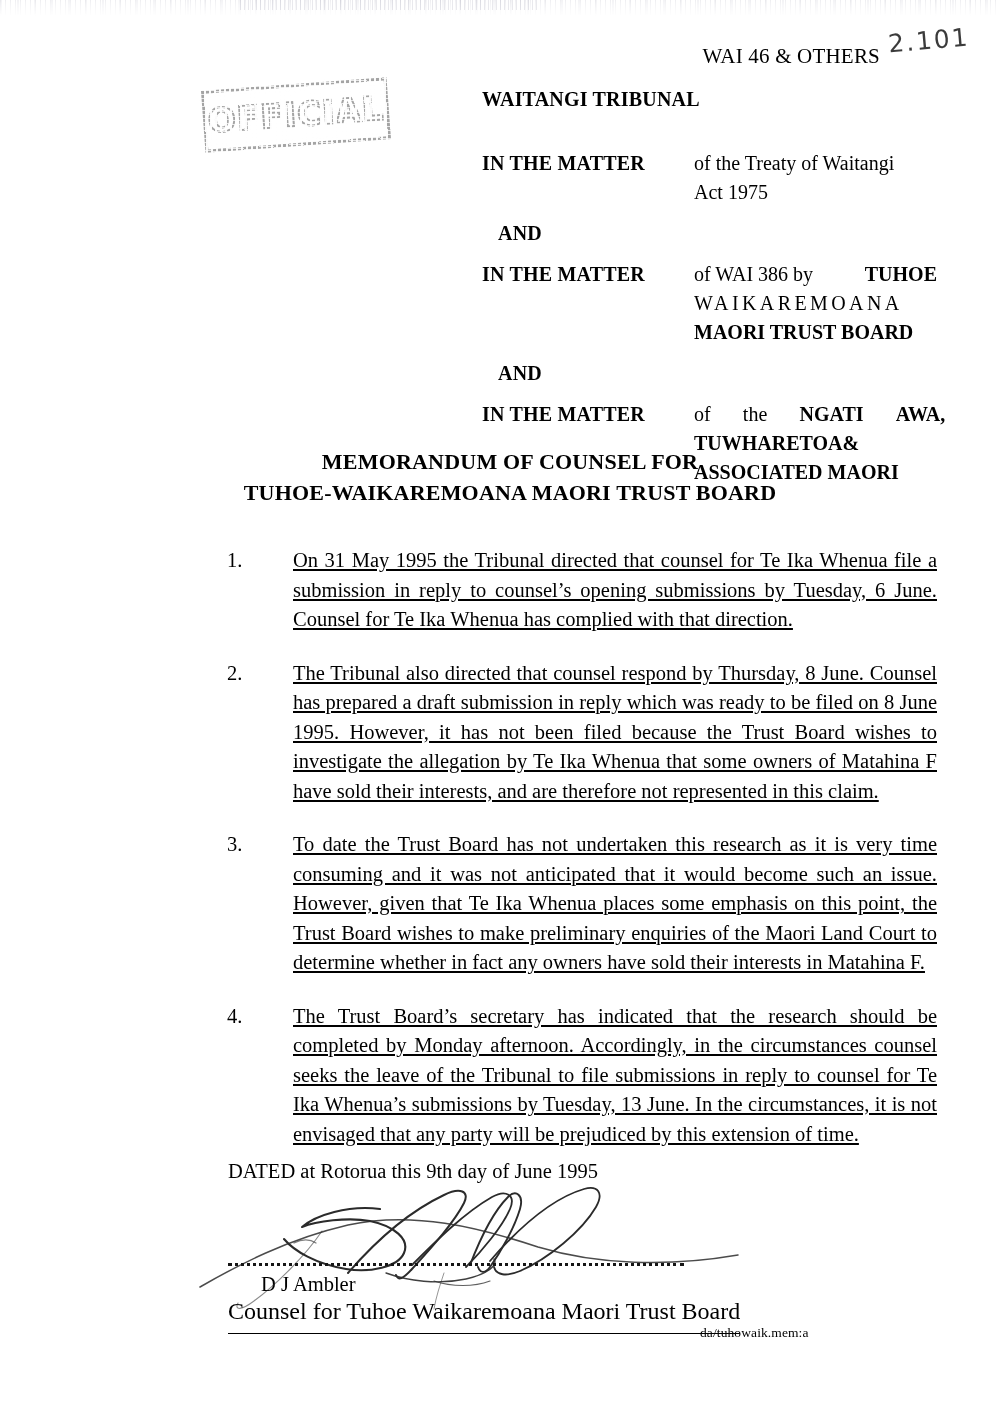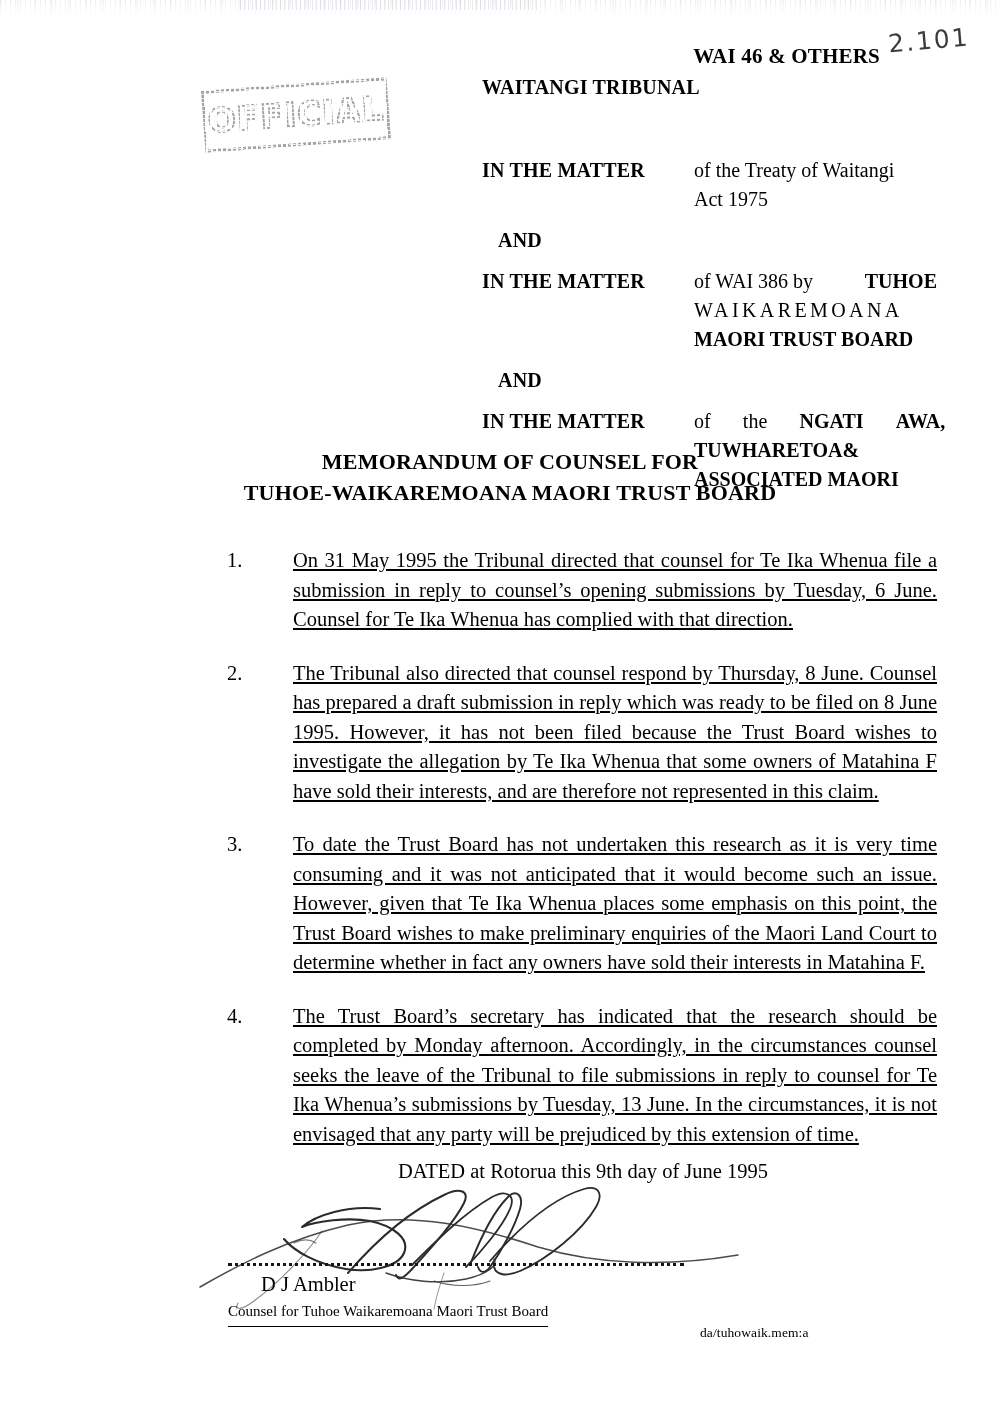--- a/index.html
+++ b/index.html
@@ -50,21 +50,21 @@
     pointer-events: none;
   }
 
   
   .case-no {
     position: absolute;
     top: 44px;
     left: 520px;
     width: 360px;
     text-align: right;
-    font-weight: bold;
+    font-weight: normal;
     font-size: 21px;
     letter-spacing: .2px;
   }
 
   .hand-annot {
     position: absolute;
     top: 26px;
     left: 888px;
     font-family: "DejaVu Sans", sans-serif;
     font-size: 25px;
@@ -120,31 +120,31 @@
       repeating-linear-gradient(92deg,
         rgba(255,255,255,.95) 0 2px, rgba(255,255,255,0) 2px 5px),
       repeating-linear-gradient(8deg,
         rgba(255,255,255,.75) 0 1px, rgba(255,255,255,0) 1px 4px);
     mix-blend-mode: lighten;
     pointer-events: none;
   }
 
   .tribunal {
     position: absolute;
-    top: 76px;
+    top: 88px;
     left: 482px;
     font-weight: bold;
     font-size: 20px;
     letter-spacing: .2px;
   }
 
   
   .matters {
     position: absolute;
-    top: 156px;
+    top: 149px;
     left: 482px;
     width: 455px;
   }
   .matter-row {
     display: flex;
     margin-bottom: 12px;
   }
   .matter-label {
     width: 212px;
     flex: 0 0 212px;
@@ -223,21 +223,20 @@
   
   .sig-block {
     position: absolute;
     top: 1157px;
     left: 228px;
     width: 710px;
   }
   .dated-line {
     font-size: 20.5px;
     line-height: 28px;
-    text-align: center;
   }
   .sig-area {
     position: relative;
     height: 86px;
   }
   .sig-svg {
     position: absolute;
     top: -16px;
     left: -30px;
     width: 560px;
@@ -250,25 +249,25 @@
     left: 0;
     width: 456px;
     border-bottom: 3px dotted #161616;
   }
   .sig-name {
     font-size: 20.5px;
     line-height: 27px;
     margin-left: 33px;
   }
   .sig-role {
-    font-size: 15px;
+    font-size: 24px;
     line-height: 27px;
     display: inline-block;
     border-bottom: 1.6px solid #000;
-    padding-bottom: 1px;
+    padding-bottom: 8px;
     text-align: center;
   }
 
   
   .footer-ref {
     position: absolute;
     top: 1325px;
     left: 700px;
     width: 237px;
     text-align: left;

